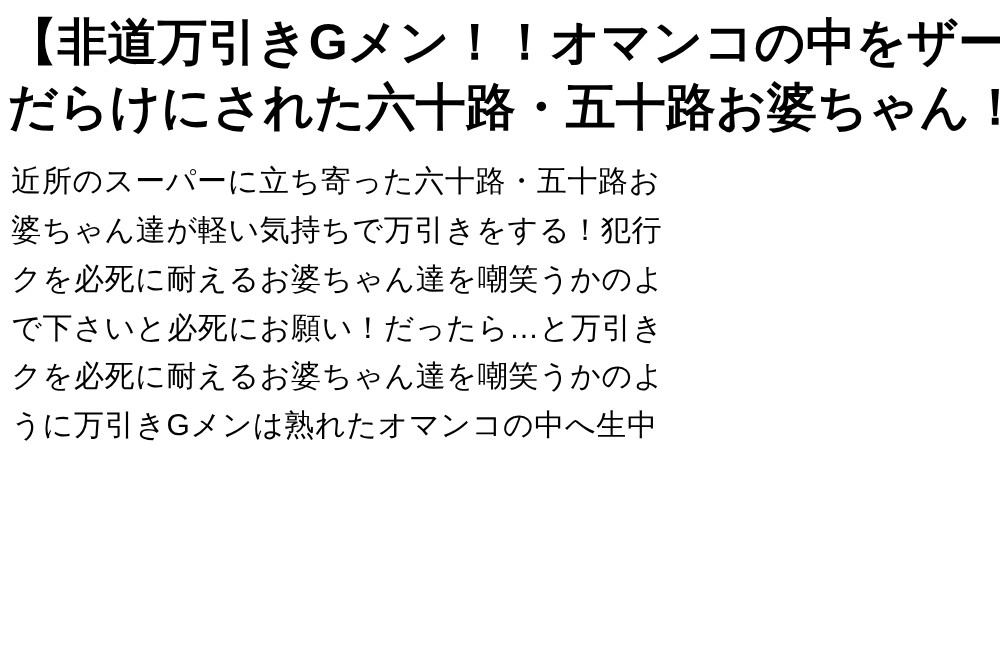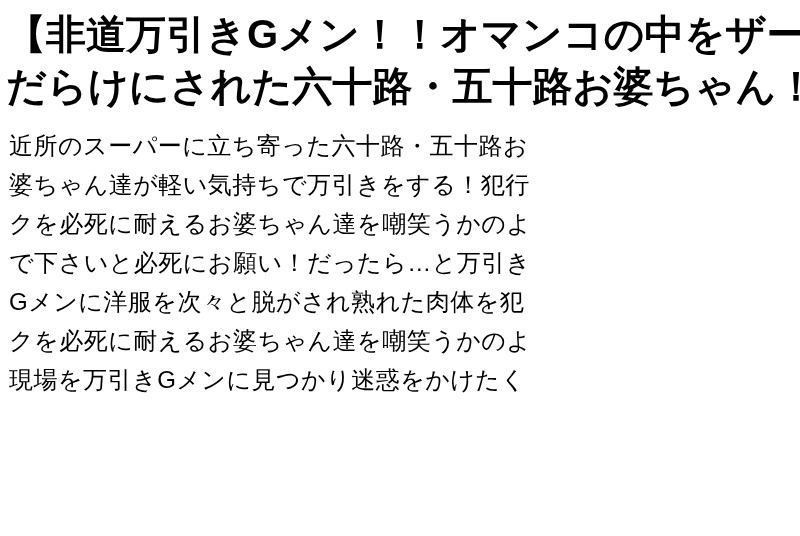--- a/index.html
+++ b/index.html
@@ -48,18 +48,17 @@
   <div class="title-block">
     <div class="text-line">【非道万引きGメン！！オマンコの中をザーメン</div>
     <div class="text-line">だらけにされた六十路・五十路お婆ちゃん！！】</div>
   </div>
 
   <div class="body-block">
     <div class="text-line">近所のスーパーに立ち寄った六十路・五十路お</div>
     <div class="text-line">婆ちゃん達が軽い気持ちで万引きをする！犯行</div>
     <div class="text-line">クを必死に耐えるお婆ちゃん達を嘲笑うかのよ</div>
     <div class="text-line">で下さいと必死にお願い！だったら…と万引き</div>
-    <div class="text-line">Gメンに洋服を次々と脱がされ熟れた肉体を犯</div>
     <div class="text-line">クを必死に耐えるお婆ちゃん達を嘲笑うかのよ</div>
-    <div class="text-line">現場を万引きGメンに見つかり迷惑をかけたく</div>
+    <div class="text-line">うに万引きGメンは熟れたオマンコの中へ生中</div>
   </div>
 
 </div>
 
 </body></html>

